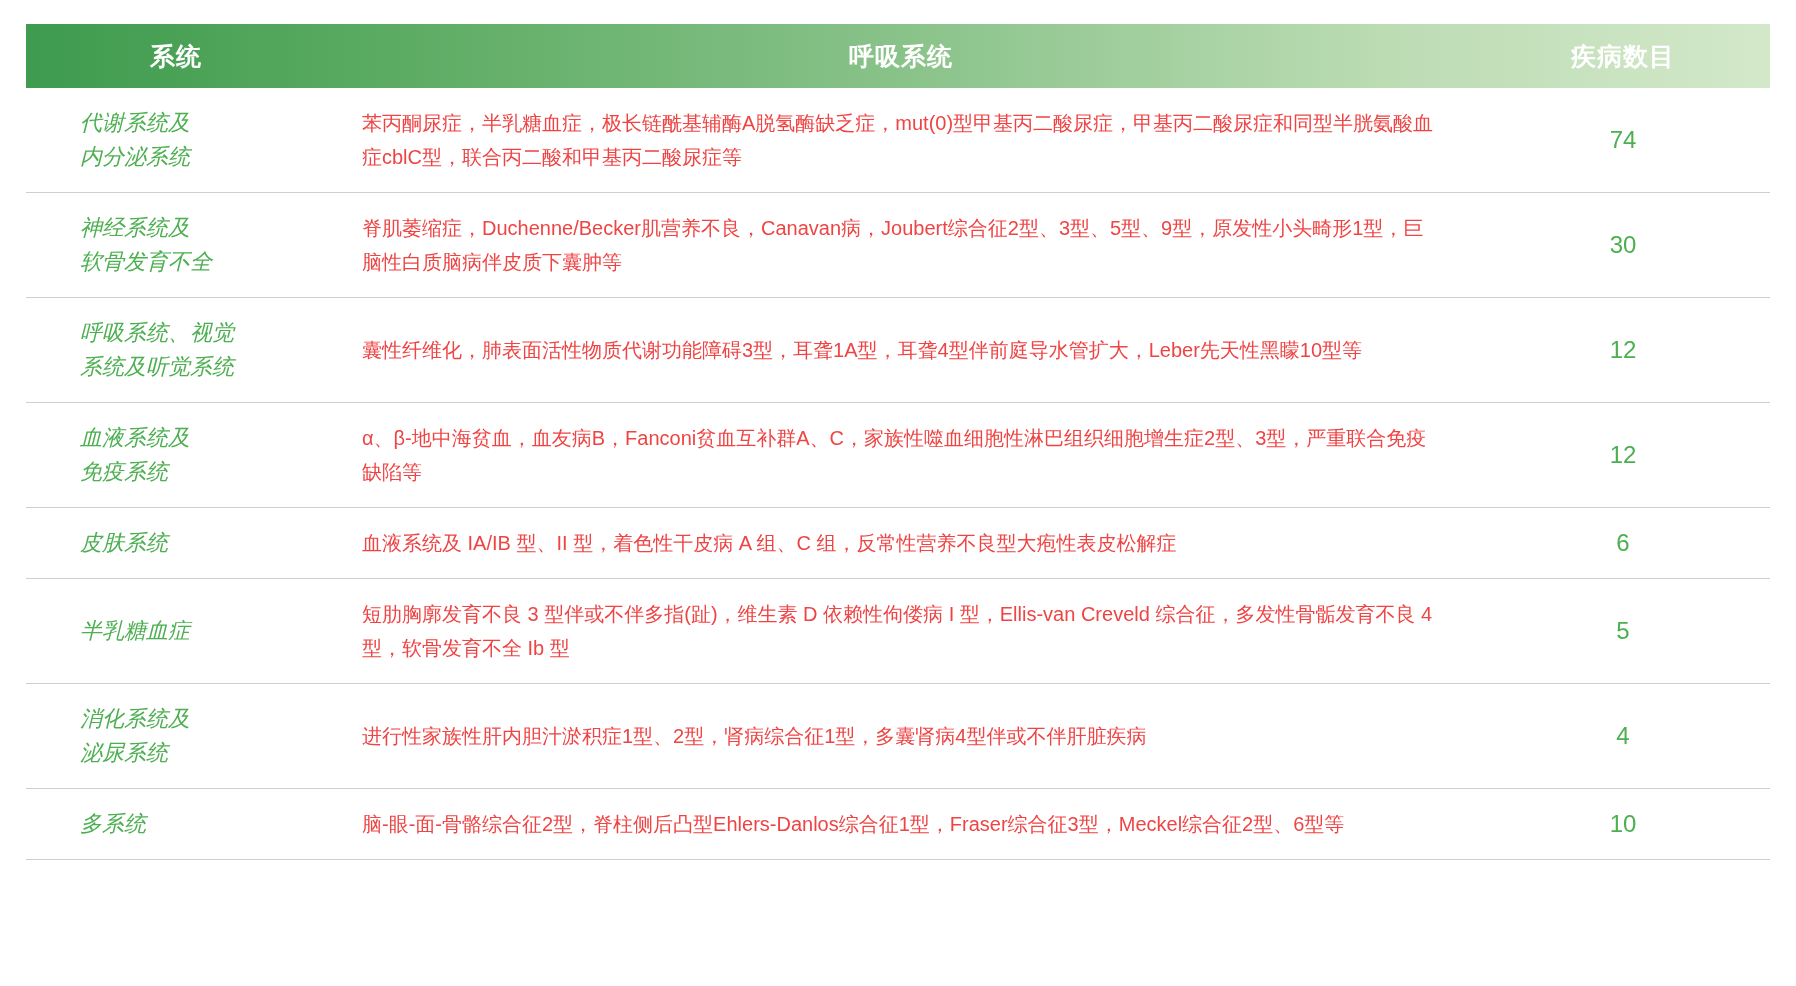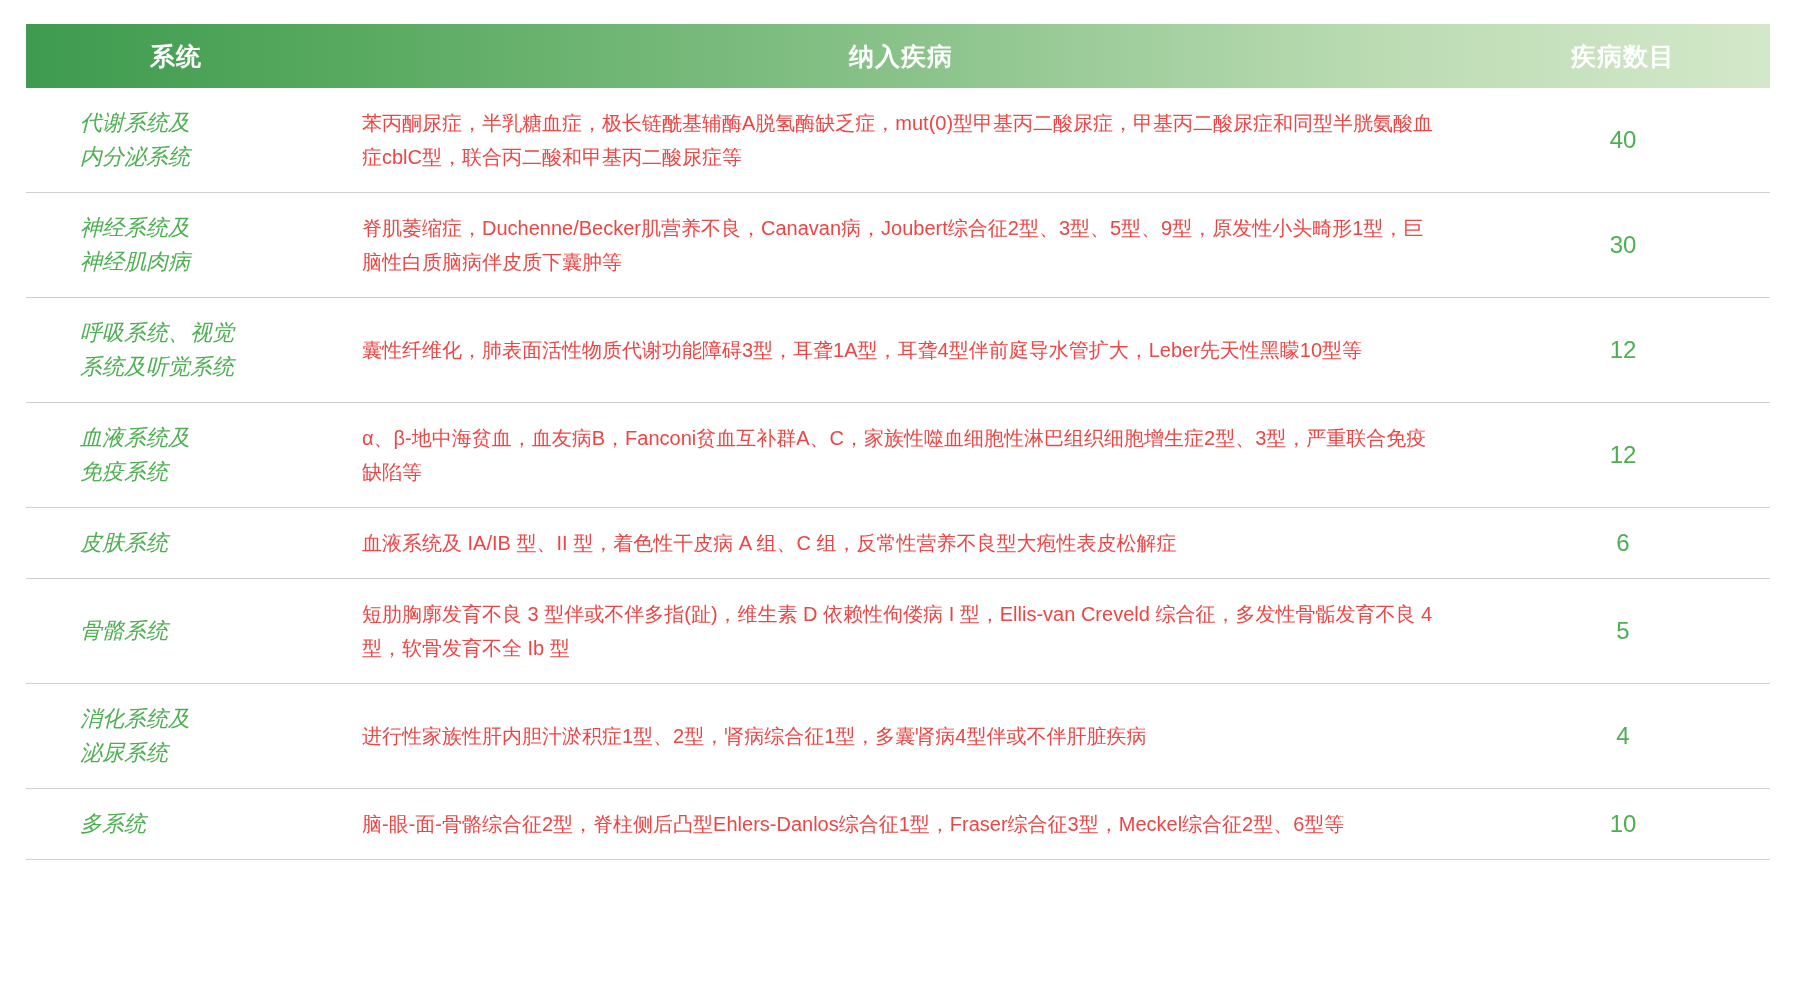--- a/index.html
+++ b/index.html
@@ -96,34 +96,34 @@
 <div class="page">
   <table class="disease-table">
     <colgroup>
       <col style="width:300px">
       <col style="width:1150px">
       <col style="width:294px">
     </colgroup>
     <thead>
       <tr class="head-row">
         <th class="col-system">系统</th>
-        <th class="col-disease">纳入疾病</th>
+        <th class="col-disease">呼吸系统</th>
         <th class="col-count">疾病数目</th>
       </tr>
     </thead>
     <tbody>
       <tr class="data-row">
         <td class="system-cell">代谢系统及
 内分泌系统</td>
         <td class="disease-cell">苯丙酮尿症，半乳糖血症，极长链酰基辅酶A脱氢酶缺乏症，mut(0)型甲基丙二酸尿症，甲基丙二酸尿症和同型半胱氨酸血症cblC型，联合丙二酸和甲基丙二酸尿症等</td>
-        <td class="count-cell">40</td>
+        <td class="count-cell">74</td>
       </tr>
       <tr class="data-row">
         <td class="system-cell">神经系统及
-神经肌肉病</td>
+软骨发育不全</td>
         <td class="disease-cell">脊肌萎缩症，Duchenne/Becker肌营养不良，Canavan病，Joubert综合征2型、3型、5型、9型，原发性小头畸形1型，巨脑性白质脑病伴皮质下囊肿等</td>
         <td class="count-cell">30</td>
       </tr>
       <tr class="data-row">
         <td class="system-cell">呼吸系统、视觉
 系统及听觉系统</td>
         <td class="disease-cell">囊性纤维化，肺表面活性物质代谢功能障碍3型，耳聋1A型，耳聋4型伴前庭导水管扩大，Leber先天性黑矇10型等</td>
         <td class="count-cell">12</td>
       </tr>
       <tr class="data-row">
@@ -131,21 +131,21 @@
 免疫系统</td>
         <td class="disease-cell">α、β-地中海贫血，血友病B，Fanconi贫血互补群A、C，家族性噬血细胞性淋巴组织细胞增生症2型、3型，严重联合免疫缺陷等</td>
         <td class="count-cell">12</td>
       </tr>
       <tr class="data-row">
         <td class="system-cell">皮肤系统</td>
         <td class="disease-cell">血液系统及 IA/IB 型、II 型，着色性干皮病 A 组、C 组，反常性营养不良型大疱性表皮松解症</td>
         <td class="count-cell">6</td>
       </tr>
       <tr class="data-row">
-        <td class="system-cell">骨骼系统</td>
+        <td class="system-cell">半乳糖血症</td>
         <td class="disease-cell">短肋胸廓发育不良 3 型伴或不伴多指(趾)，维生素 D 依赖性佝偻病 I 型，Ellis-van Creveld 综合征，多发性骨骺发育不良 4 型，软骨发育不全 Ib 型</td>
         <td class="count-cell">5</td>
       </tr>
       <tr class="data-row">
         <td class="system-cell">消化系统及
 泌尿系统</td>
         <td class="disease-cell">进行性家族性肝内胆汁淤积症1型、2型，肾病综合征1型，多囊肾病4型伴或不伴肝脏疾病</td>
         <td class="count-cell">4</td>
       </tr>
       <tr class="data-row">

